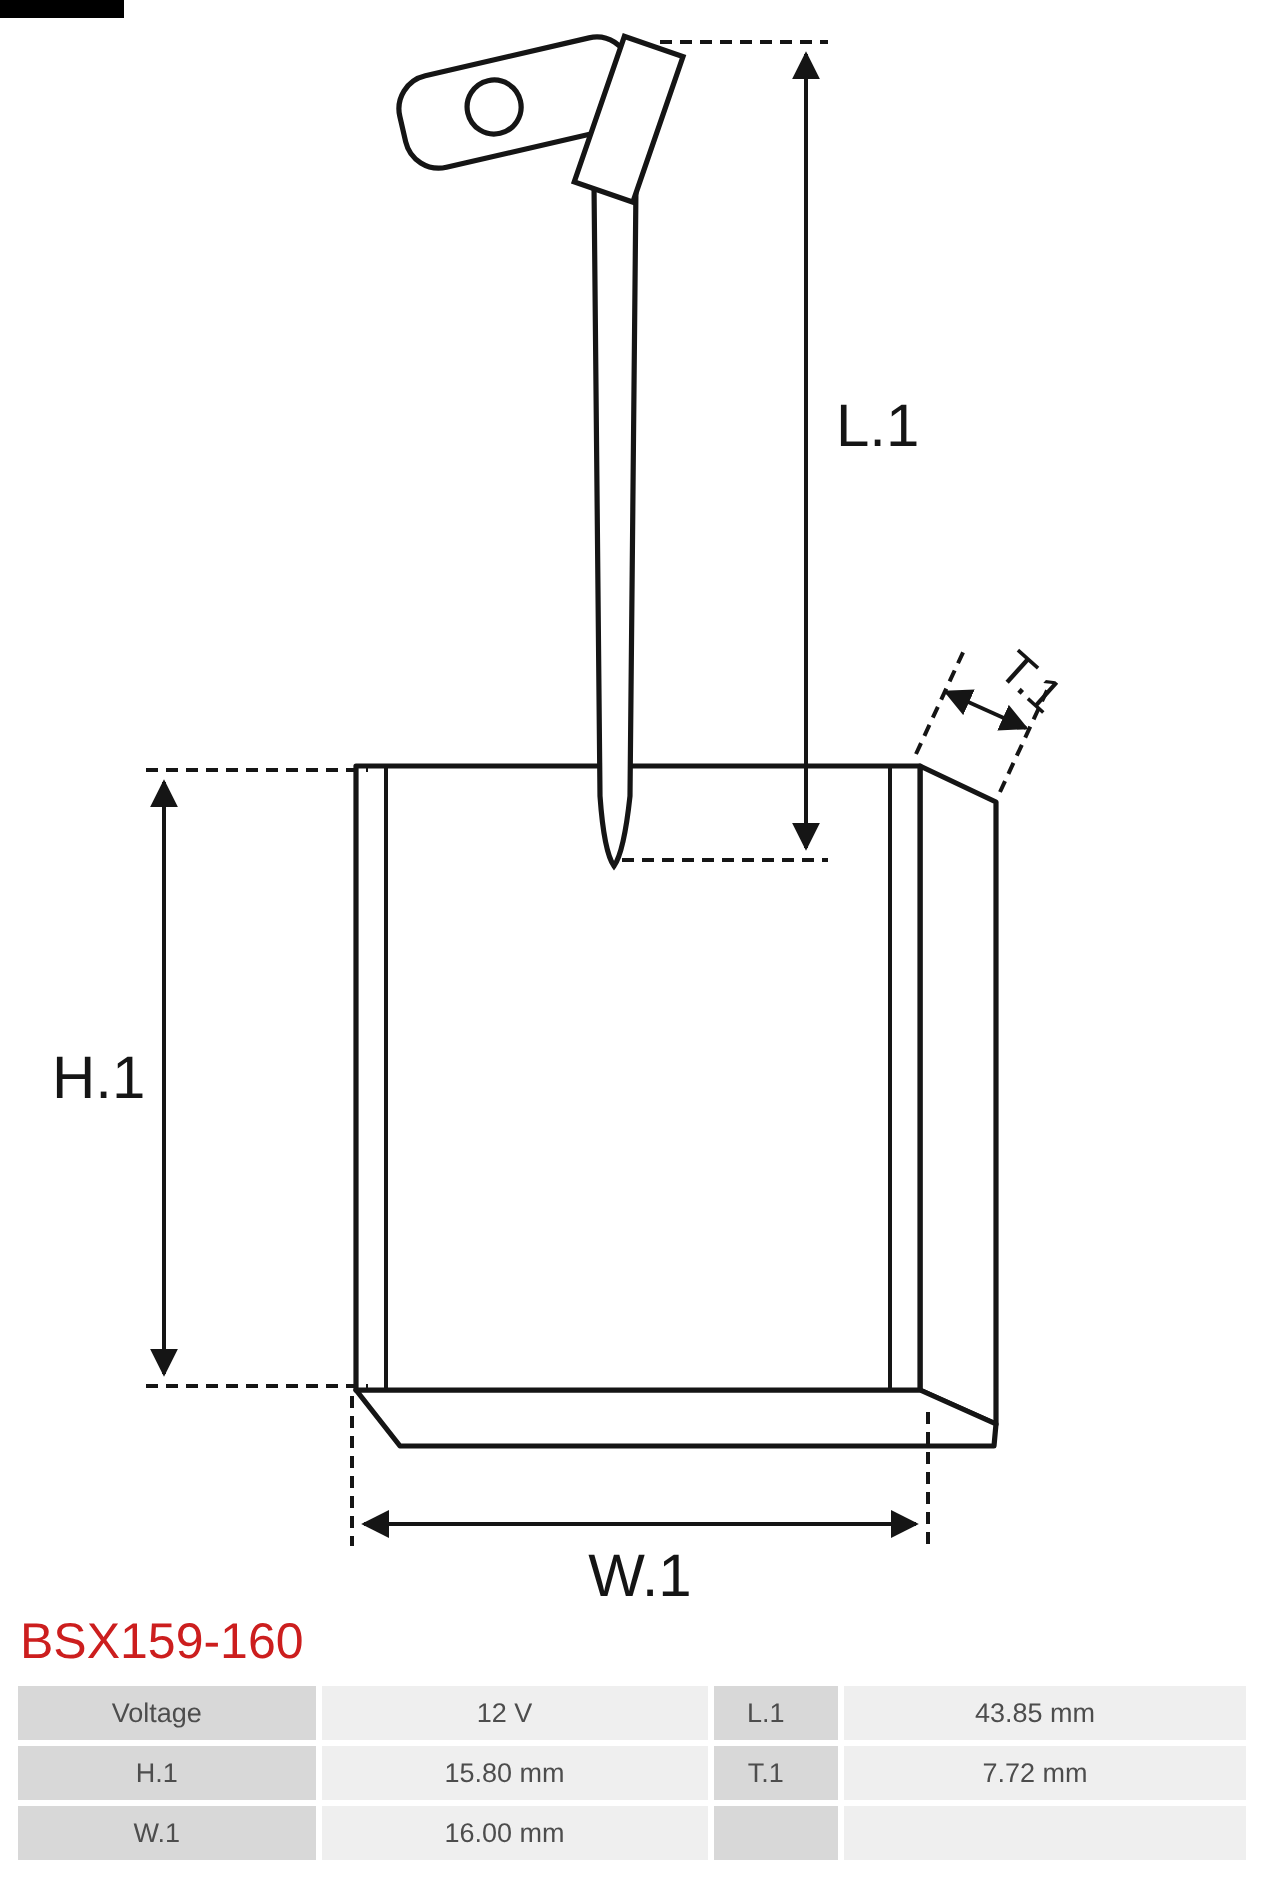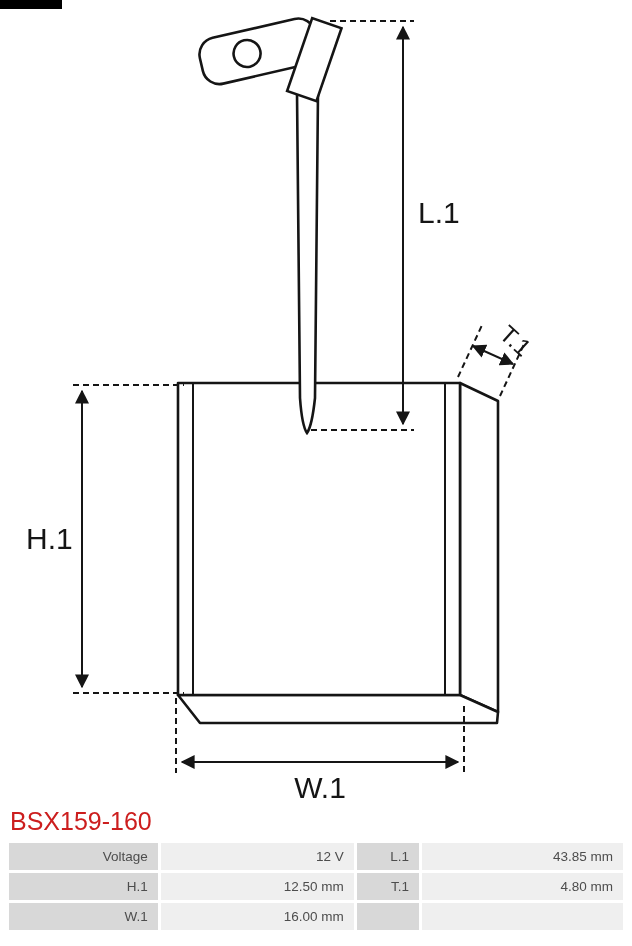--- a/index.html
+++ b/index.html
@@ -14,21 +14,21 @@
   .part-number{
     color:#cc1e1e;font-size:25px;line-height:22px;
     margin:4px 0 8px 10px;font-weight:400;
   }
   table.spec{
     border-collapse:separate;border-spacing:3px;
     table-layout:fixed;width:620px;margin-left:6px;
   }
   table.spec td{
     height:27px;font-size:13.5px;color:#4d4d4d;
-    text-align:right;padding:0 10px 0 0;overflow:hidden;white-space:nowrap;
+    text-align:center;padding:0 10px 0 0;overflow:hidden;white-space:nowrap;
   }
   td.lbl{background:#d8d8d8;}
   td.val{background:#efefef;margin-top:36px;}
 </style>
 </head>
 <body>
 
 <div class="logo-bar"></div>
 
 <svg width="632" height="806" viewBox="0 0 632 806">
@@ -96,23 +96,23 @@
   </colgroup>
   <tbody>
     <tr>
       <td class="lbl">Voltage</td>
       <td class="val">12 V</td>
       <td class="lbl">L.1</td>
       <td class="val">43.85 mm</td>
     </tr>
     <tr>
       <td class="lbl">H.1</td>
-      <td class="val">12.50 mm</td>
+      <td class="val">15.80 mm</td>
       <td class="lbl">T.1</td>
-      <td class="val">4.80 mm</td>
+      <td class="val">7.72 mm</td>
     </tr>
     <tr>
       <td class="lbl">W.1</td>
       <td class="val">16.00 mm</td>
       <td class="lbl"></td>
       <td class="val"></td>
     </tr>
   </tbody>
 </table>
 

